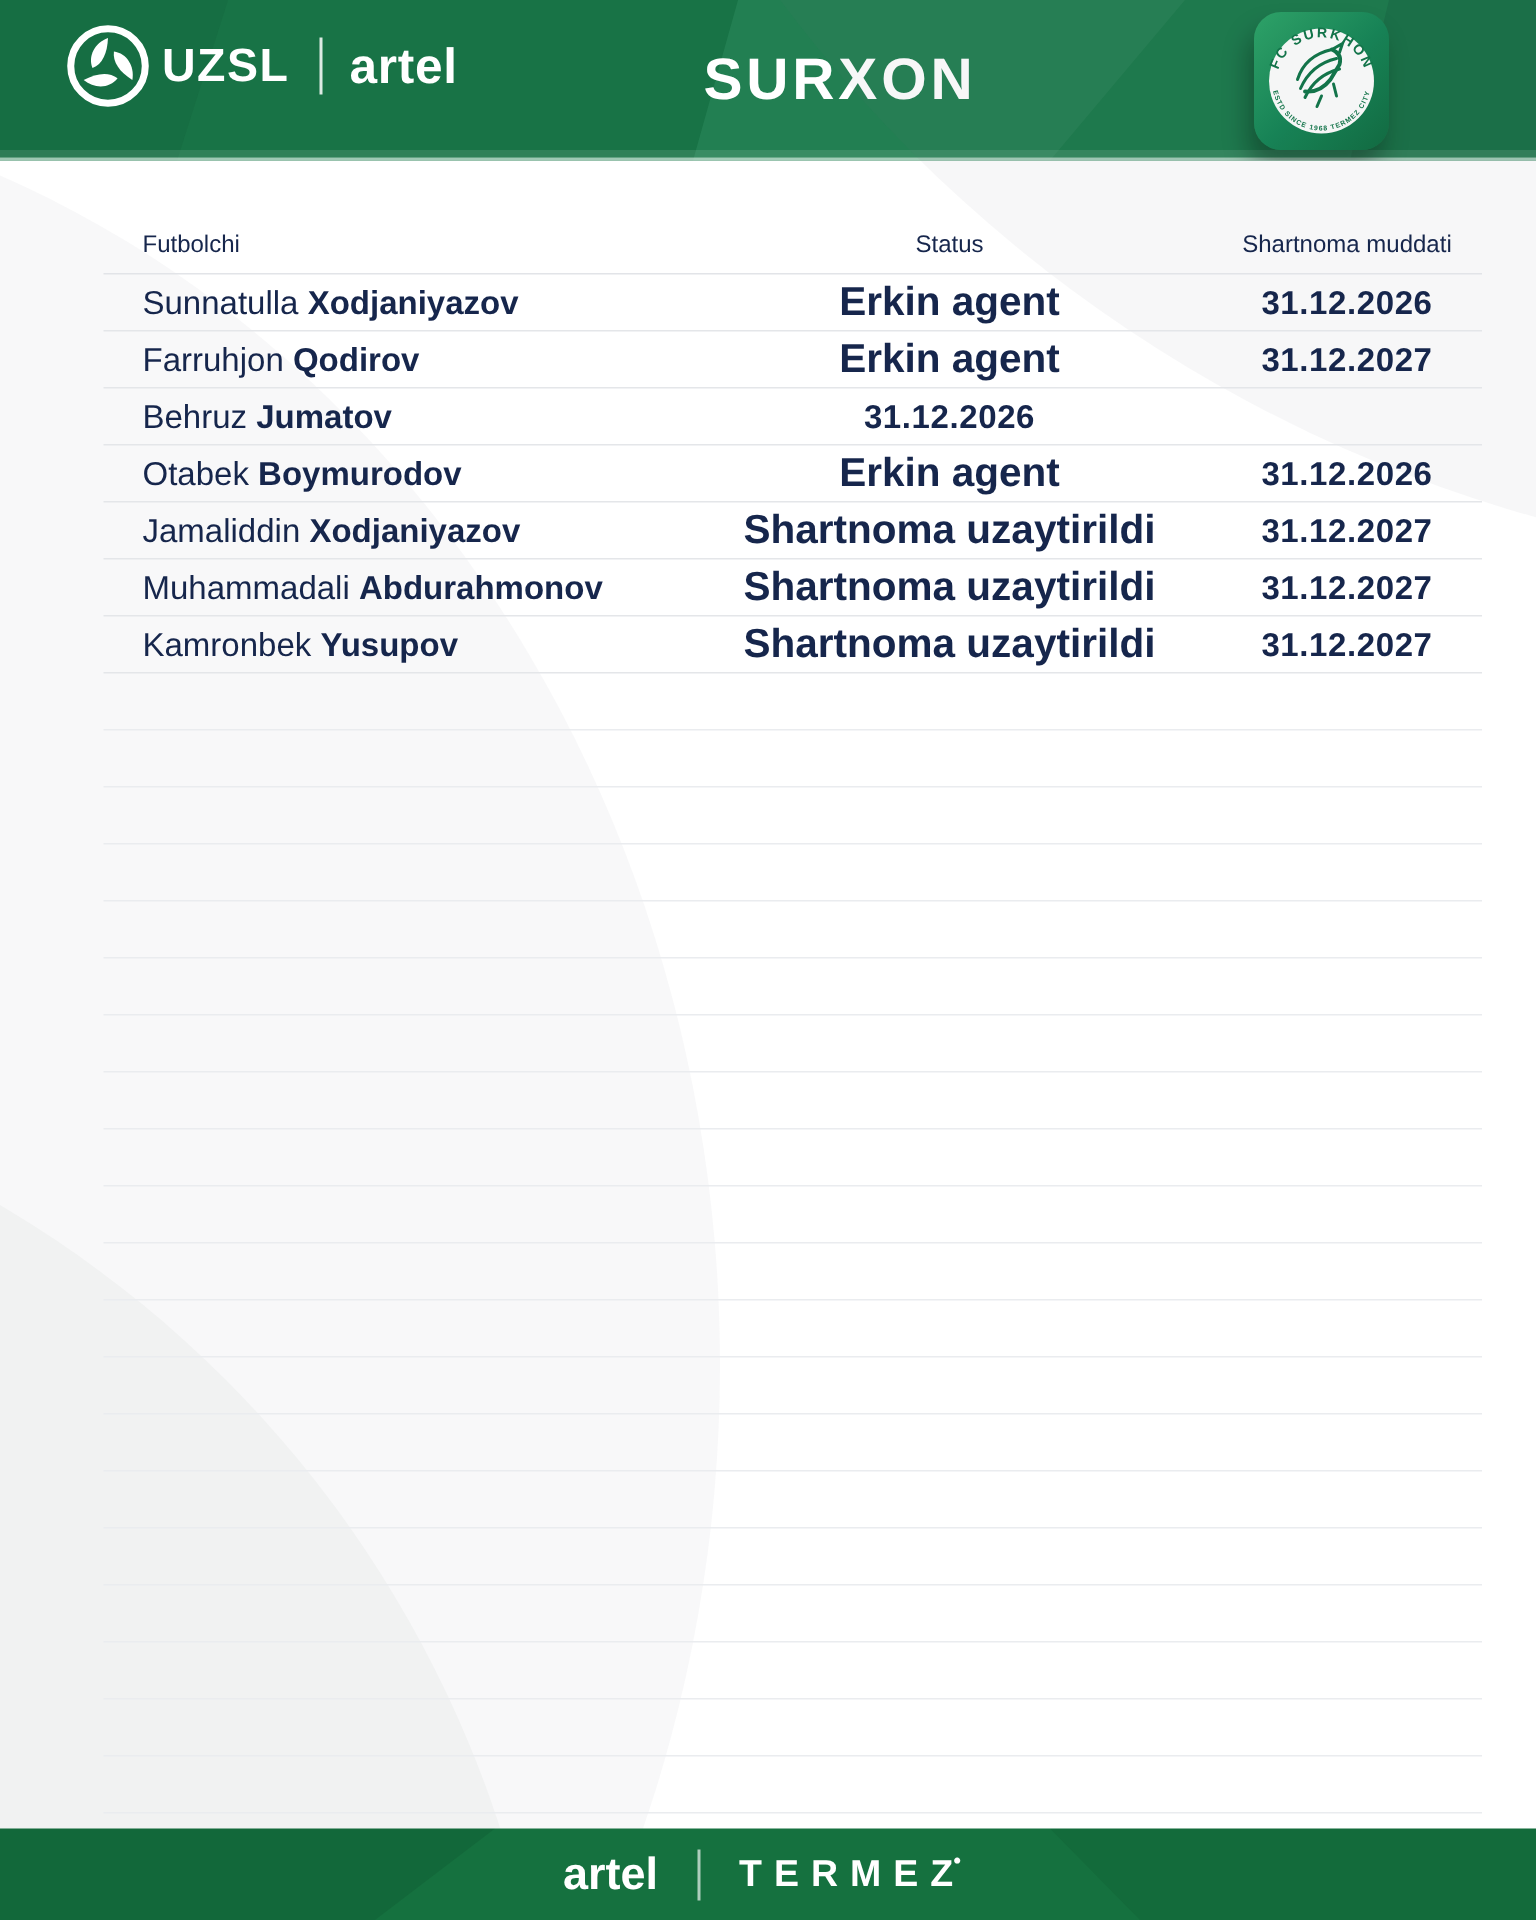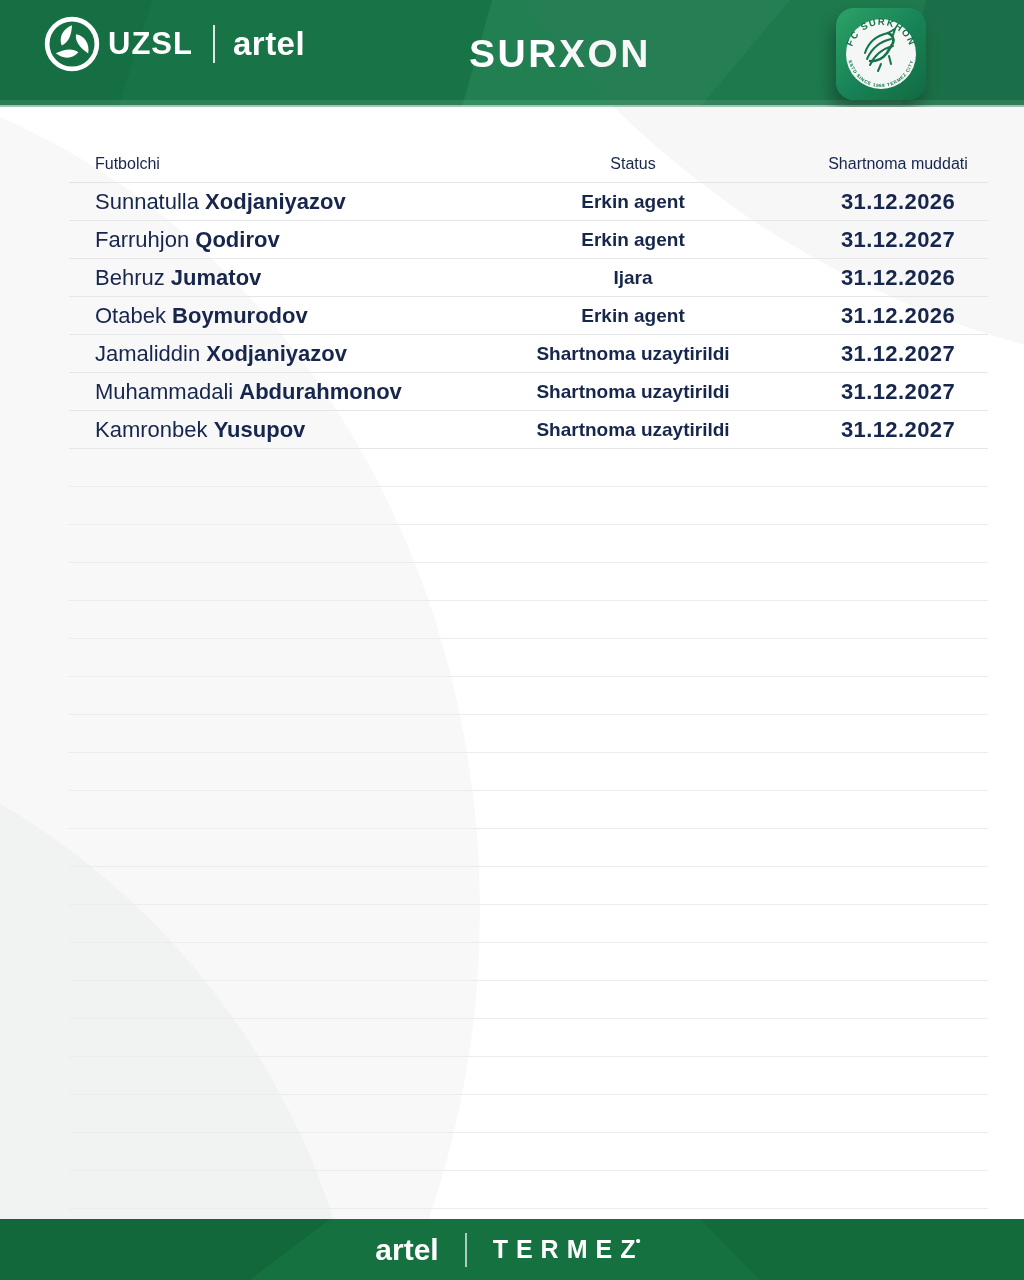--- a/index.html
+++ b/index.html
@@ -39,21 +39,21 @@
   
   .table{position:absolute;left:69px;top:145px;width:919px;color:#16264c;}
   .thead,.trow{display:grid;grid-template-columns:389px 350px 180px;height:37px;align-items:center;}
   .thead{border-bottom:1px solid #e2e4e8;font-size:16px;font-weight:400;}
   .th-player{padding-left:26px;}
   .th-status,.th-contract{text-align:center;}
   .trow{border-bottom:1px solid #e4e6e9;}
   .trow.empty{border-bottom:1px solid #eaecef;}
   .td-player{padding-left:26px;font-size:22px;white-space:nowrap;}
   .td-player .last{font-weight:700;}
-  .td-status{text-align:center;font-size:19px;font-weight:700;}
+  .td-status{text-align:center;font-size:27px;font-weight:700;}
   .td-date{text-align:center;font-size:22px;font-weight:700;letter-spacing:.4px;}
 
   
   .footer{position:absolute;left:0;bottom:0;width:1024px;height:61px;background:#15713f;overflow:hidden;
           display:flex;align-items:center;justify-content:center;}
   .footer .facet-a{clip-path:polygon(0 0,330px 0,250px 61px,0 61px);background:rgba(0,32,16,.10);}
   .footer .facet-c{clip-path:polygon(700px 0,1024px 0,1024px 61px,760px 61px);background:rgba(0,32,16,.08);}
   .footer-artel{font-size:30px;font-weight:700;color:#fff;position:relative;}
   .footer-divider{width:2px;height:34px;background:rgba(255,255,255,.65);margin:0 26px;position:relative;}
   .footer-uzcard{font-size:25px;font-weight:700;color:#fff;letter-spacing:8px;position:relative;}
@@ -142,21 +142,20 @@
       </div>
       <div class="td-status">Erkin agent</div>
       <div class="td-date">31.12.2027</div>
     </div>
         <div class="trow">
       <div class="td-player">
         <span class="first">Behruz</span>
         <span> </span>
         <span class="last">Jumatov</span>
       </div>
-      <div class="td-status">Ijara</div>
       <div class="td-date">31.12.2026</div>
     </div>
         <div class="trow">
       <div class="td-player">
         <span class="first">Otabek</span>
         <span> </span>
         <span class="last">Boymurodov</span>
       </div>
       <div class="td-status">Erkin agent</div>
       <div class="td-date">31.12.2026</div>

